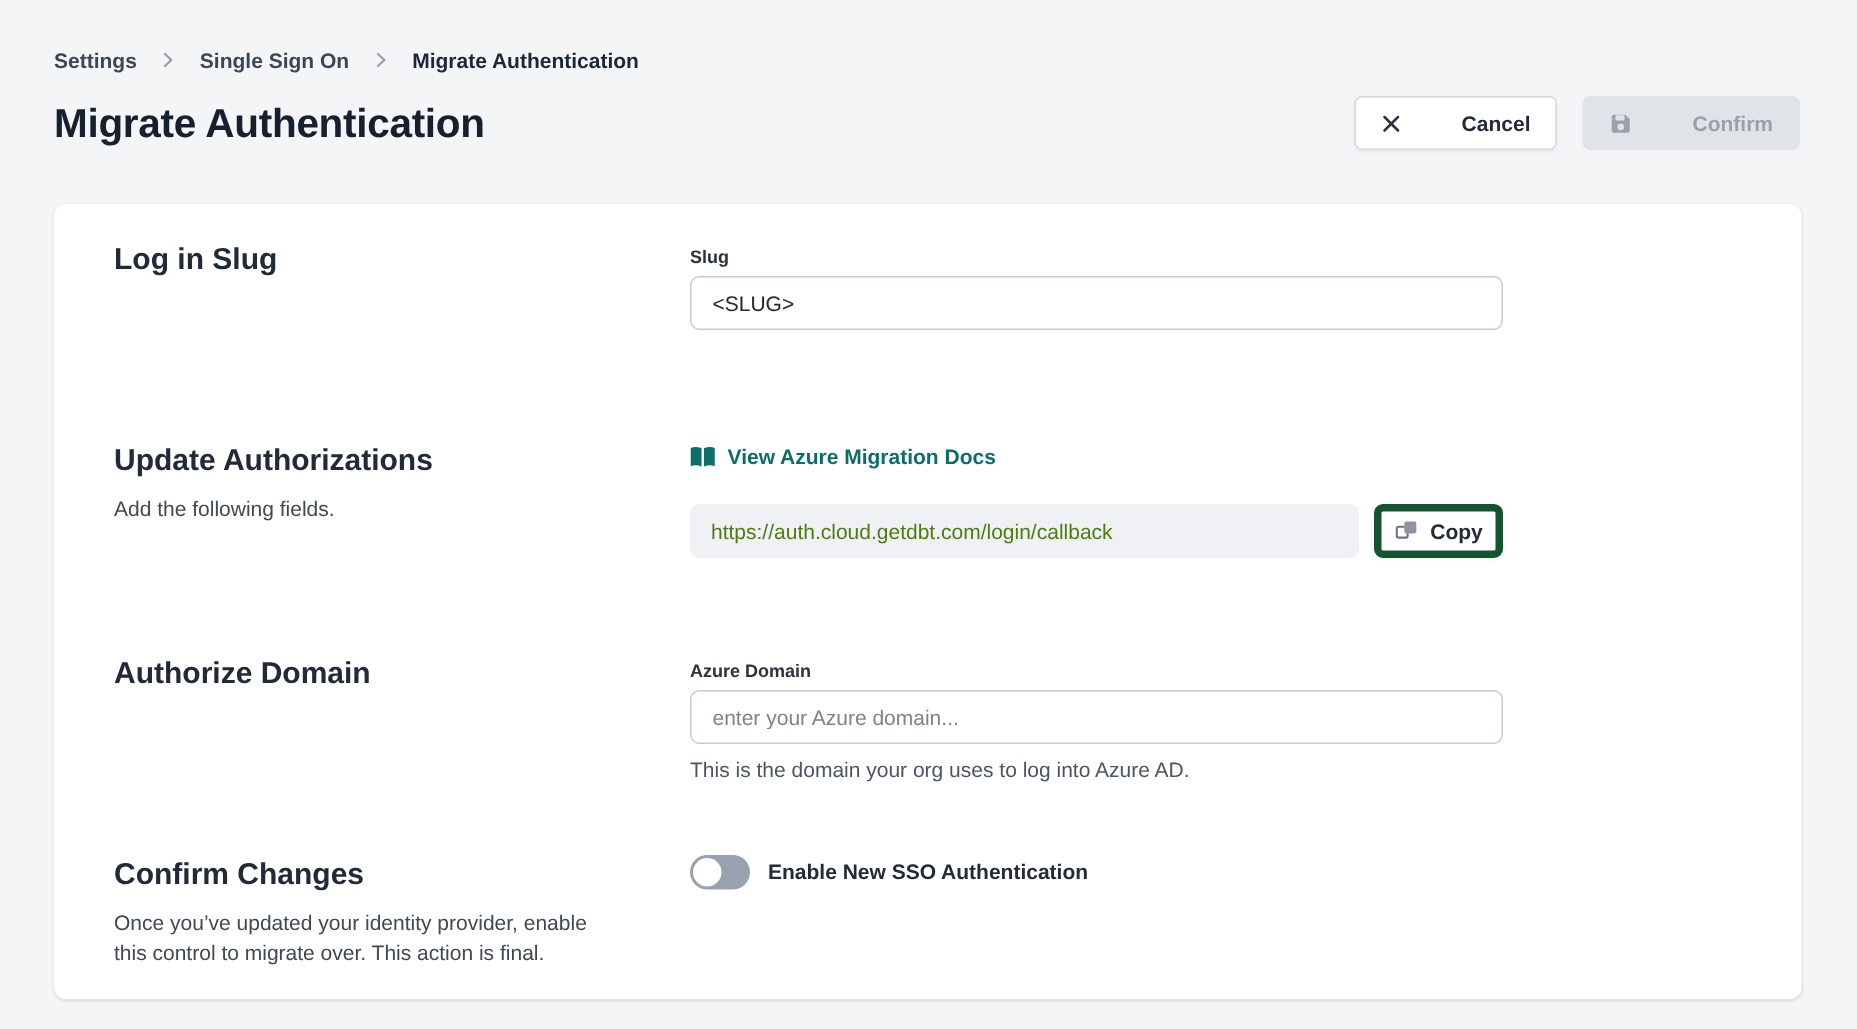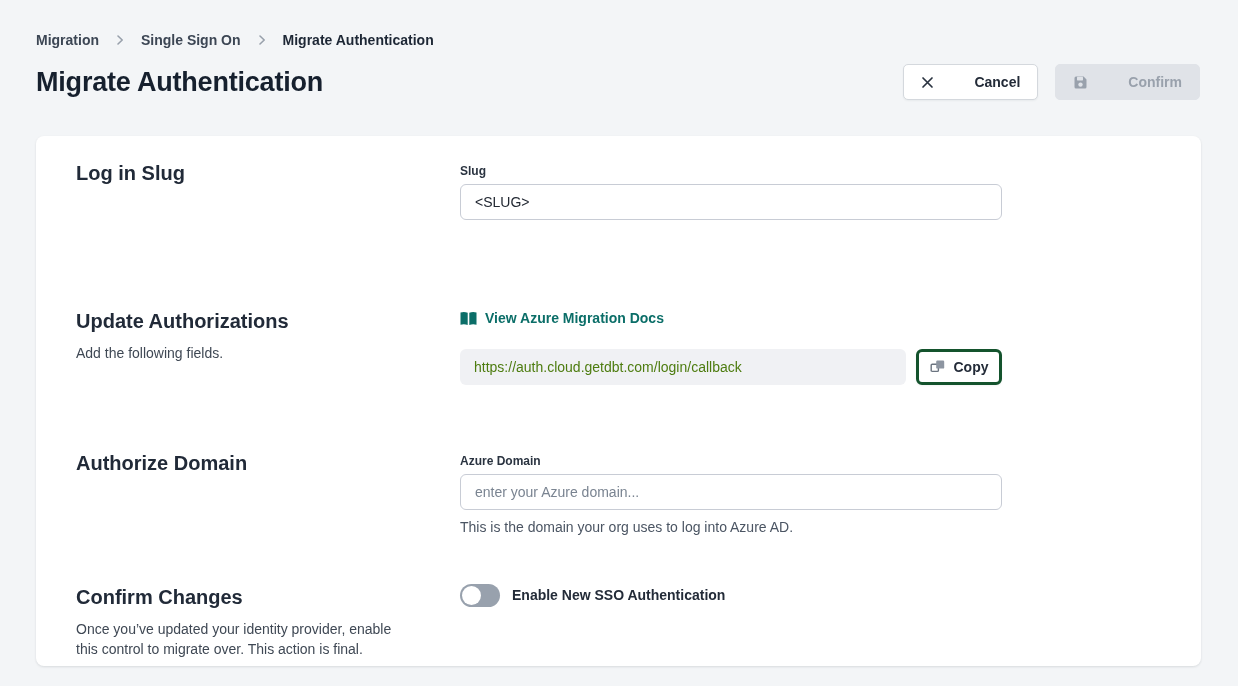--- a/index.html
+++ b/index.html
@@ -48,21 +48,21 @@
   
   .card {
     margin: 36px 37px 0 36px;
     width: 1165px; height: 530px;
     background: #ffffff; border-radius: 8px;
     box-shadow: 0 1px 3px rgba(22,32,46,0.07), 0 1px 2px rgba(22,32,46,0.05);
     padding: 26px 40px;
   }
   .section-row { display: flex; }
   .row-1 { height: 134px; }
-  .row-2 { height: 142px; margin-top: 14px; }
+  .row-2 { height: 142px; }
   .row-3 { height: 134px; }
   .col-left { width: 384px; flex: none; }
   .col-right { width: 542px; flex: none; }
   .section-heading { font-size: 20px; font-weight: 700; color: #212a38; line-height: 23px; }
   .section-desc { margin-top: 10px; font-size: 14px; line-height: 20px; color: #3f4854; width: 332px; }
 
   .field-label {
     display: block; margin-top: 2px; margin-bottom: 5px;
     font-size: 12px; font-weight: 700; color: #2a3340; line-height: 15px;
   }
@@ -84,21 +84,21 @@
   .docs-link-row { margin-bottom: 19px; }
 
   .copy-row { display: flex; align-items: center; column-gap: 10px; }
   .readonly-field {
     width: 446px; height: 36px; background: #f0f1f4; border-radius: 6px;
     display: flex; align-items: center; padding: 0 14px;
     font-size: 14px; color: #4d7c0f;
   }
   .btn-copy {
     width: 86px; height: 36px;
-    background: #ffffff; border: 3px solid #14532d; border-radius: 6px;
+    background: #ffffff; border: 5px solid #14532d; border-radius: 6px;
     display: inline-flex; align-items: center; justify-content: center; column-gap: 8px;
     font-family: "Liberation Sans", sans-serif;
     font-size: 14px; font-weight: 600; color: #232b38; cursor: pointer;
     box-shadow: 0 1px 2px rgba(22,32,46,0.05);
   }
 
   .toggle-row { display: flex; align-items: flex-start; }
   .toggle {
     width: 40px; height: 23px; border-radius: 12px; background: #98a1ad;
     position: relative; border: none; cursor: pointer; flex: none; margin-top: -2px;
@@ -111,21 +111,21 @@
 
   .icon { display: inline-flex; align-items: center; justify-content: center; flex: none; }
 </style>
 </head>
 <body>
 
 <div class="page">
 
   <div class="topbar">
     <nav class="breadcrumb">
-      <a class="crumb">Migration</a>
+      <a class="crumb">Settings</a>
       <span class="crumb-sep icon">
         <svg width="12" height="12" viewBox="0 0 12 12">
             <path d="M4 2l4.2 4L4 10" fill="none" stroke="currentColor" stroke-width="1.6" stroke-linecap="round" stroke-linejoin="round"></path>
           </svg>
       </span>
       <a class="crumb">Single Sign On</a>
       <span class="crumb-sep icon">
         <svg width="12" height="12" viewBox="0 0 12 12">
             <path d="M4 2l4.2 4L4 10" fill="none" stroke="currentColor" stroke-width="1.6" stroke-linecap="round" stroke-linejoin="round"></path>
           </svg>

